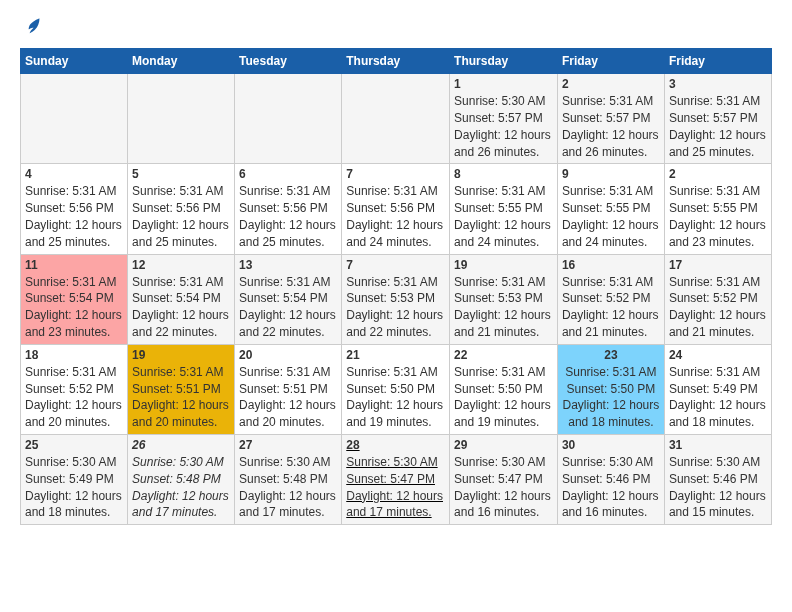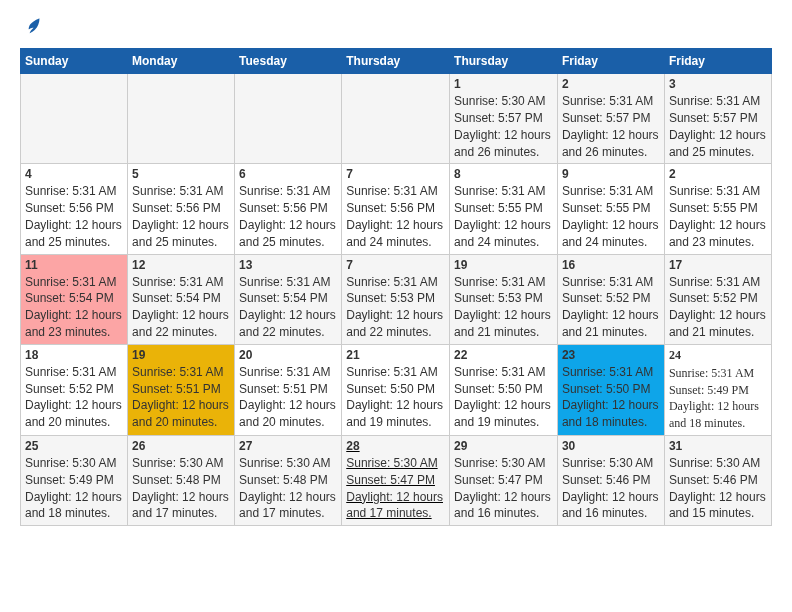--- a/index.html
+++ b/index.html
@@ -292,44 +292,44 @@
 Daylight: 12 hours
 and 19 minutes.</div>
           </td>
           <td style="background-color: rgb(255, 255, 255);">
             <span class="day-number">22</span>
             <div class="day-info" style="white-space: pre-line;">Sunrise: 5:31 AM
 Sunset: 5:50 PM
 Daylight: 12 hours
 and 19 minutes.</div>
           </td>
-          <td style="background-color: #0ea5e9;">
+          <td style="background-color: #7dd3fc; text-align: center;">
             <span class="day-number">23</span>
             <div class="day-info" style="white-space: pre-line;">Sunrise: 5:31 AM
 Sunset: 5:50 PM
 Daylight: 12 hours
 and 18 minutes.</div>
           </td>
-          <td style="background-color: rgb(255, 255, 255); font-family: Liberation Serif, serif;">
+          <td style="background-color: rgb(255, 255, 255);">
             <span class="day-number">24</span>
             <div class="day-info" style="white-space: pre-line;">Sunrise: 5:31 AM
 Sunset: 5:49 PM
 Daylight: 12 hours
 and 18 minutes.</div>
           </td>
         </tr>
         <tr>
           <td style="background-color: rgb(245, 245, 245);">
             <span class="day-number">25</span>
             <div class="day-info" style="white-space: pre-line;">Sunrise: 5:30 AM
 Sunset: 5:49 PM
 Daylight: 12 hours
 and 18 minutes.</div>
           </td>
-          <td style="background-color: rgb(245, 245, 245);">
+          <td style="background-color: rgb(245, 245, 245); font-style: italic;">
             <span class="day-number">26</span>
             <div class="day-info" style="white-space: pre-line;">Sunrise: 5:30 AM
 Sunset: 5:48 PM
 Daylight: 12 hours
 and 17 minutes.</div>
           </td>
           <td style="background-color: rgb(245, 245, 245);">
             <span class="day-number">27</span>
             <div class="day-info" style="white-space: pre-line;">Sunrise: 5:30 AM
 Sunset: 5:48 PM

